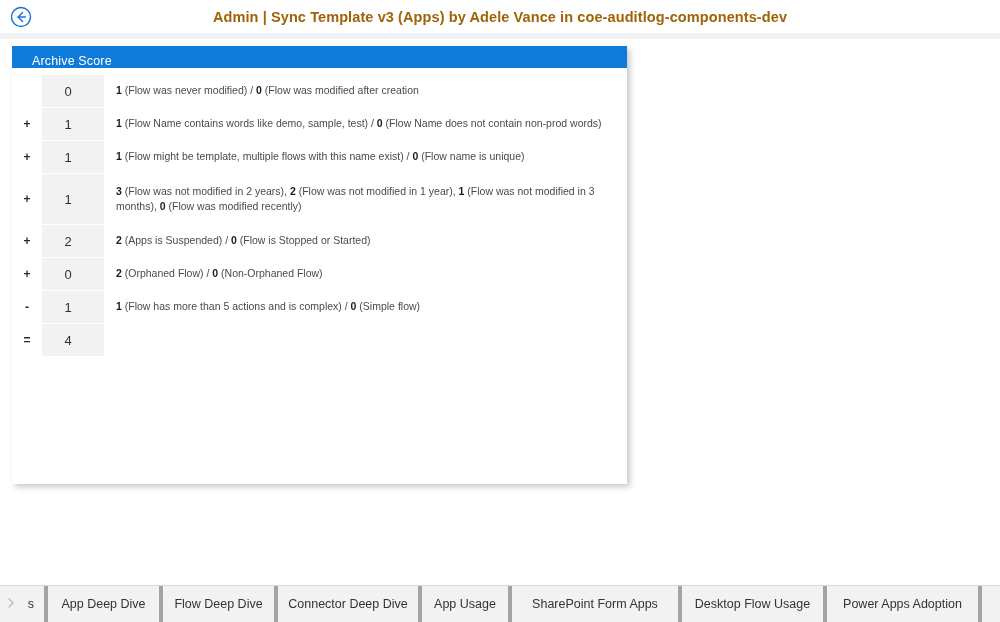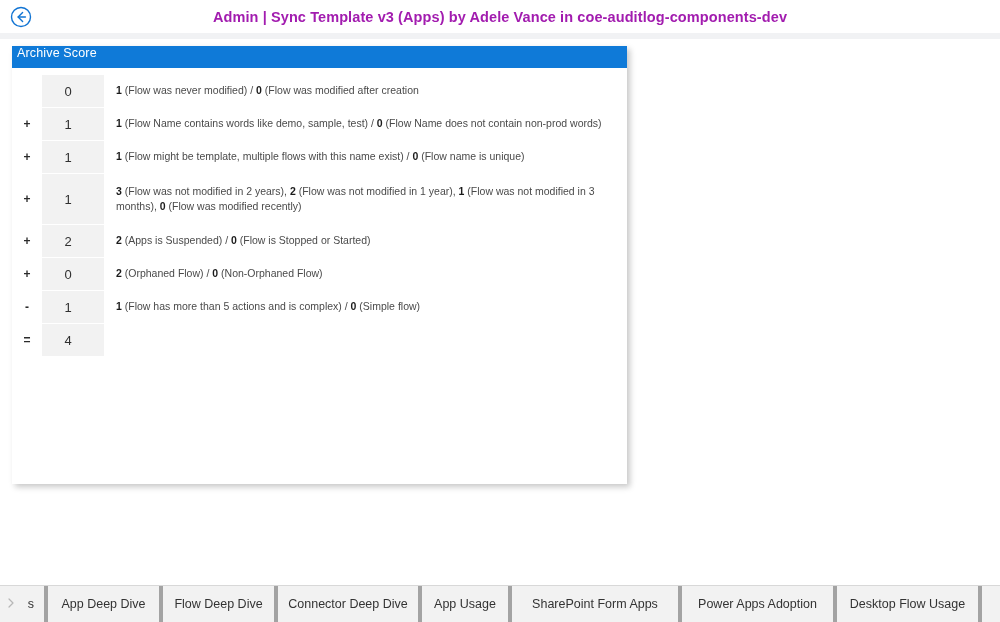--- a/index.html
+++ b/index.html
@@ -29,21 +29,21 @@
     display: flex;
     align-items: center;
     justify-content: center;
     cursor: pointer;
     flex: 0 0 auto;
   }
   .back-btn svg { display: block; }
   .titlebar-title {
     flex: 1 1 auto;
     text-align: center;
-    color: #a21caf;
+    color: #a16207;
     font-size: 14.5px;
     font-weight: bold;
     letter-spacing: .1px;
     padding-right: 37px;
     white-space: nowrap;
   }
   .titlebar-underline {
     position: absolute;
     left: 0; top: 33px;
     width: 1000px; height: 6px;
@@ -58,22 +58,22 @@
     background: #ffffff;
     box-shadow: 3px 3px 6px rgba(0,0,0,.22);
     overflow: hidden;
   }
   .card-header {
     height: 22px;
     background: #0f7ad8;
     color: #ffffff;
     font-size: 12.5px;
     display: flex;
-    align-items: flex-start;
-    padding-left: 5px;
+    align-items: flex-end;
+    padding-left: 20px;
     letter-spacing: .15px;
   }
   .card-body {
     position: relative;
     padding-top: 6px;
   }
 
   
   .score-table {
     width: 100%;
@@ -249,21 +249,21 @@
       </div>
       <div class="tab w-conn-deep">
         <span>Connector Deep Dive</span>
       </div>
       <div class="tab w-app-usage">
         <span>App Usage</span>
       </div>
       <div class="tab w-sp-form">
         <span>SharePoint Form Apps</span>
       </div>
+      <div class="tab w-desk-flow">
+        <span>Desktop Flow Usage</span>
+      </div>
       <div class="tab w-pa-adopt">
         <span>Power Apps Adoption</span>
-      </div>
-      <div class="tab w-desk-flow">
-        <span>Desktop Flow Usage</span>
       </div>
       <div class="tab w-pp-admin"></div>
     </div>
 </div>
 
 </body></html>

